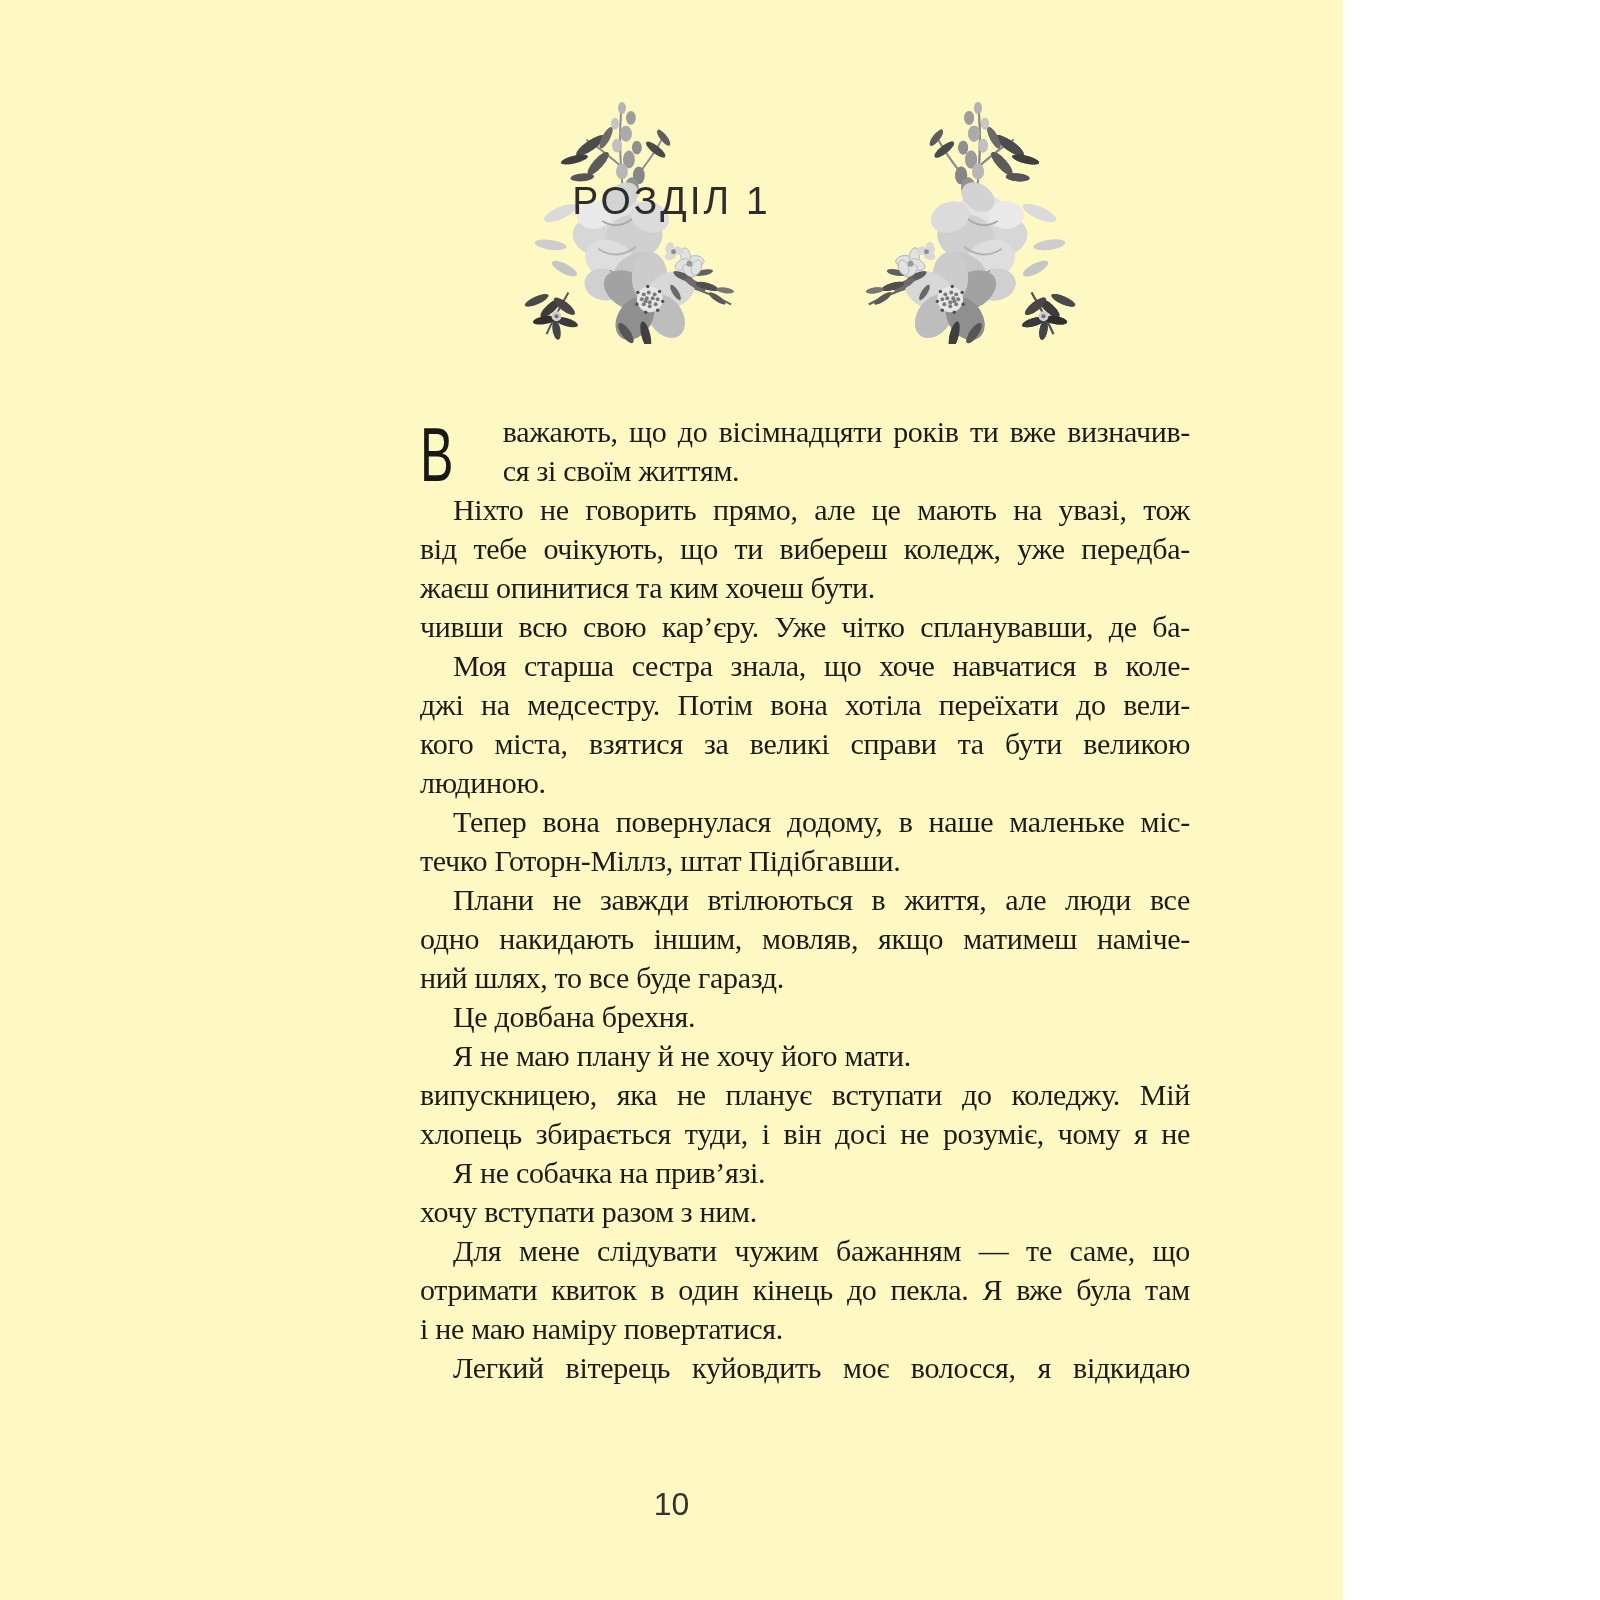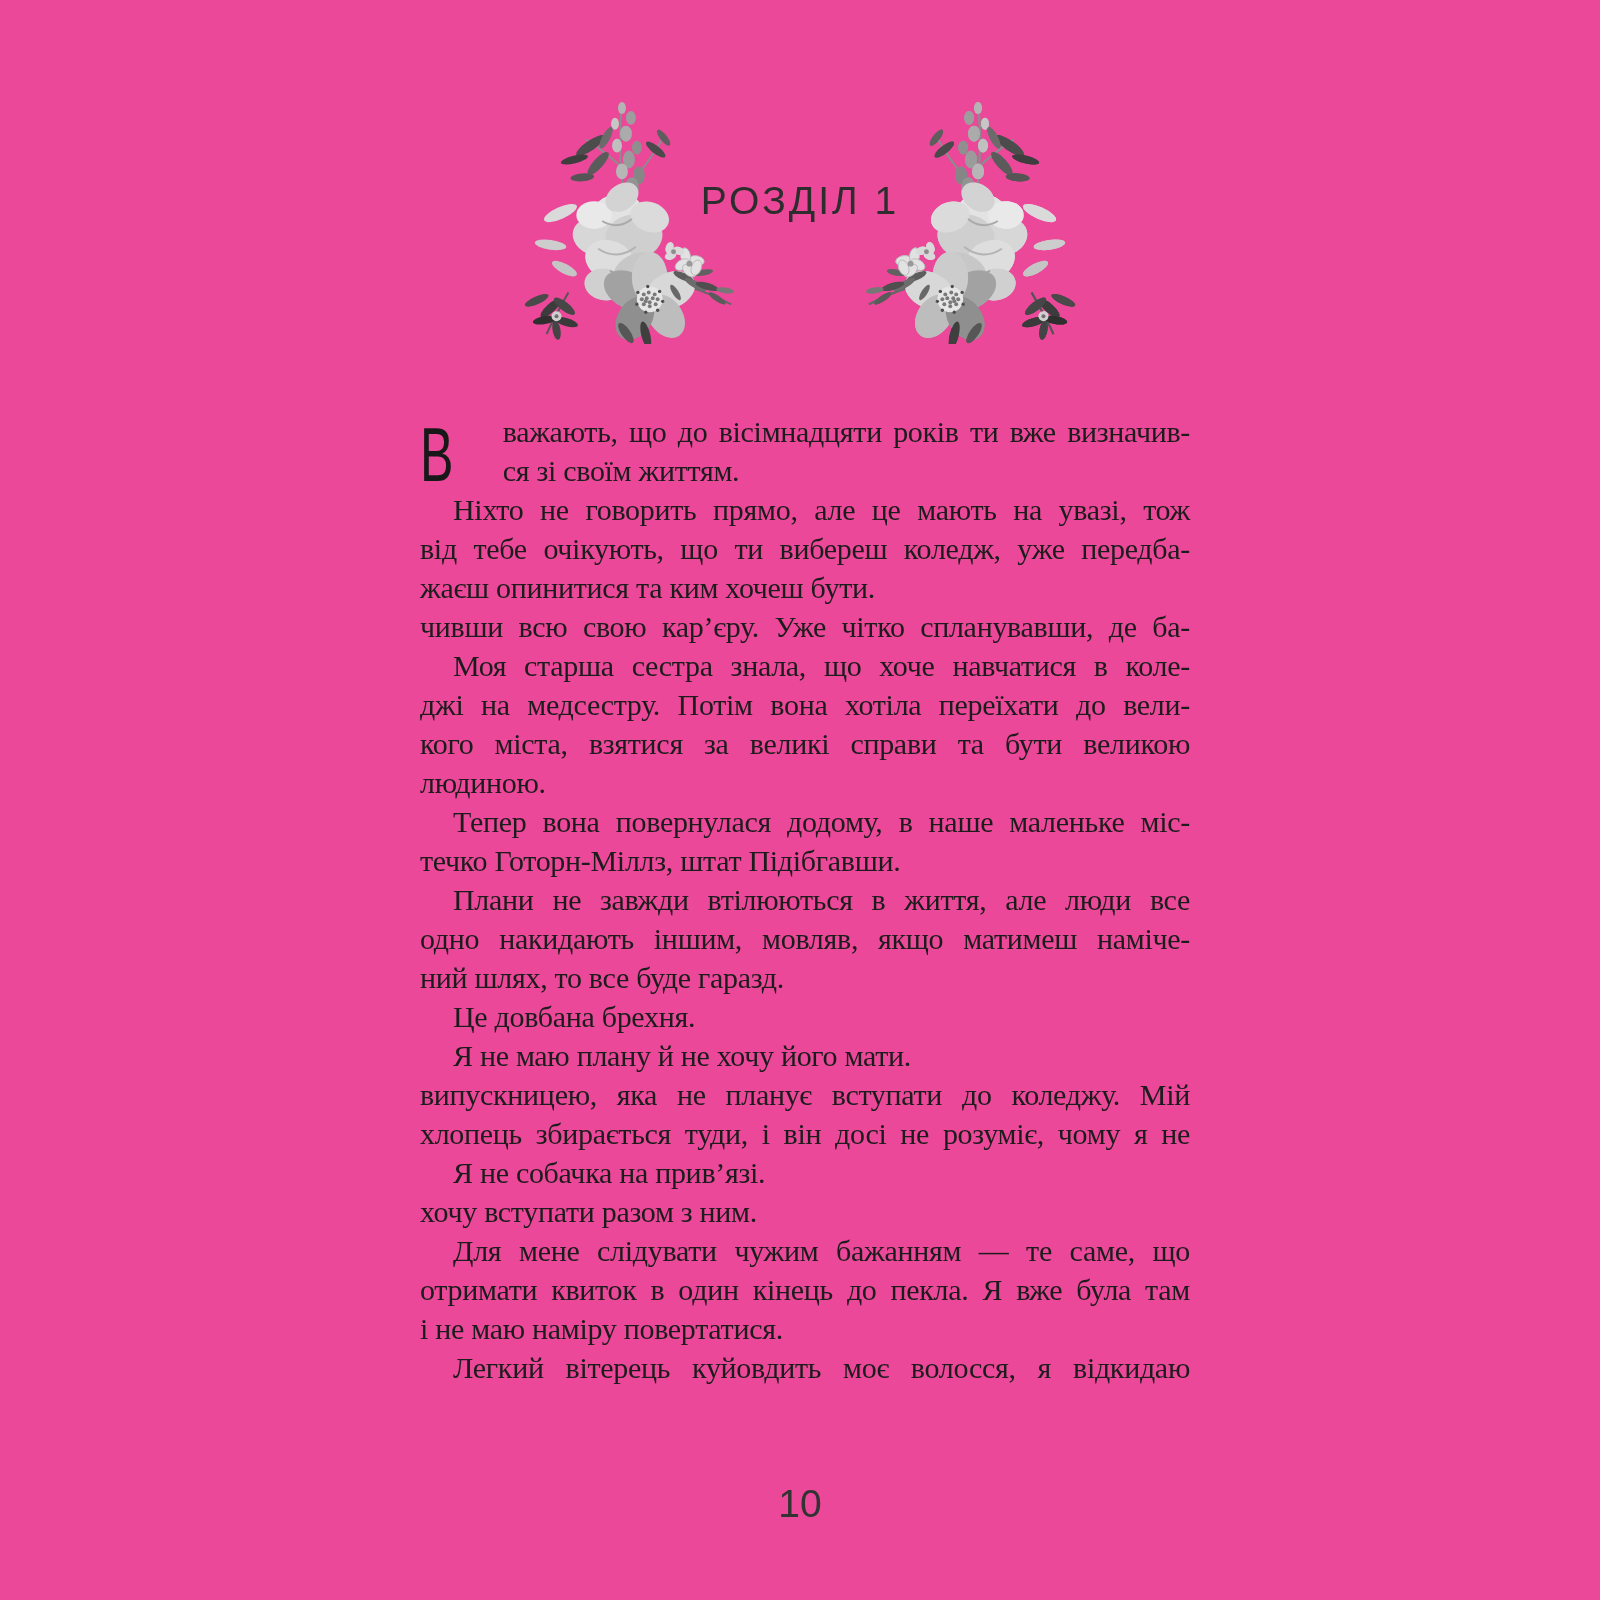--- a/index.html
+++ b/index.html
@@ -1,16 +1,16 @@
 <!DOCTYPE html>
 <html lang="uk"><head>
 <meta charset="utf-8">
 <style>
   html,body{margin:0;padding:0;background:#ffffff;}
-  .page{position:relative;width:1600px;height:1600px;background:#ec4899;overflow:hidden;
+  .page{position:relative;width:1343px;height:1600px;background:#fef9c3;overflow:hidden;
         font-family:"Liberation Serif",serif;color:#1c1c1c;}
   
   .bouquet{position:absolute;top:96px;width:238px;height:248px;}
   .bouquet.left{left:499px;}
   .bouquet.right{left:863px;transform:scaleX(-1);}
   .chapter-title{position:absolute;top:181px;left:0;right:0;text-align:center;
         font-family:"Liberation Sans",sans-serif;font-weight:400;font-size:39px;line-height:39px;
         letter-spacing:3px;color:#2d2d2d;margin:0;}
   
   .bodytext{position:absolute;left:420px;top:412px;width:770px;
@@ -18,21 +18,21 @@
   .line{text-align:justify;text-align-last:left;}
   .line.j{text-align-last:justify;}
   .line.i{text-indent:33px;}
   .first-para{display:flex;align-items:flex-start;}
   .dropcap{flex:0 0 38px;font-family:"Liberation Sans",sans-serif;font-size:76px;line-height:76px;
         letter-spacing:0;position:relative;top:5px;transform:scaleX(0.66);transform-origin:0 0;
         color:#181818;margin-right:16px;}
   .first-lines{flex:1 1 auto;min-width:0;margin-left:16px;}
   
   .page-number{position:absolute;top:1488px;left:0;right:0;text-align:center;
-        font-family:"Liberation Sans",sans-serif;font-size:39px;line-height:32px;color:#333333;
+        font-family:"Liberation Sans",sans-serif;font-size:32px;line-height:32px;color:#333333;
         letter-spacing:0;}
 </style>
 </head>
 <body>
 
 <div class="page">
 
   <svg class="bouquet left" viewBox="0 0 240 250" aria-hidden="true">
     <g fill="none" stroke="#8c8c8c" stroke-width="2">
       <path d="M126 108 C123 75 120 42 124 8"></path>

